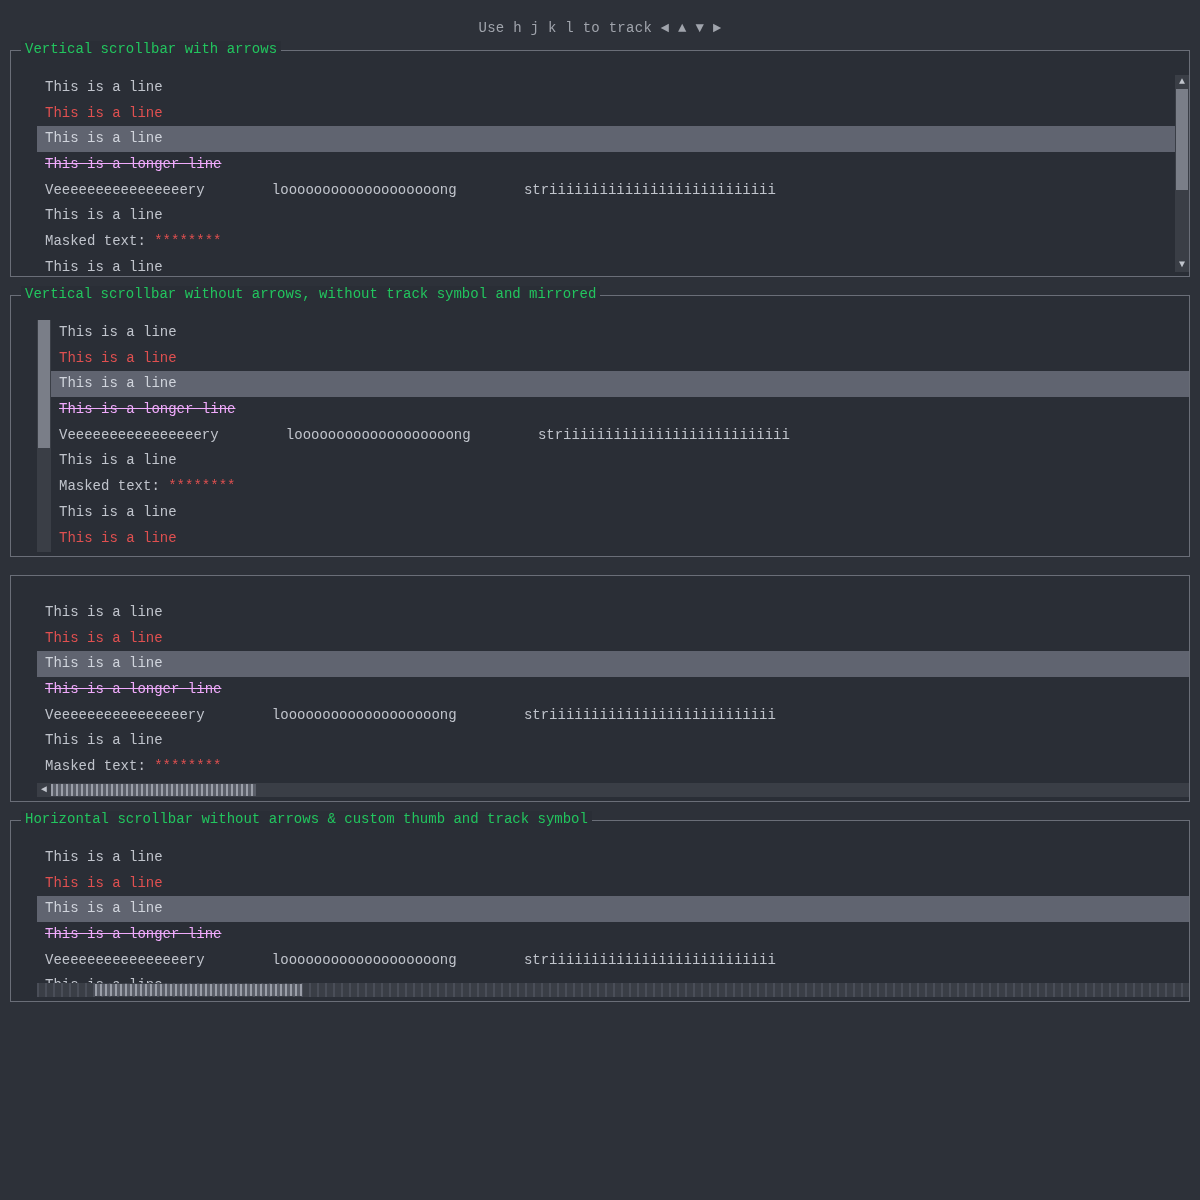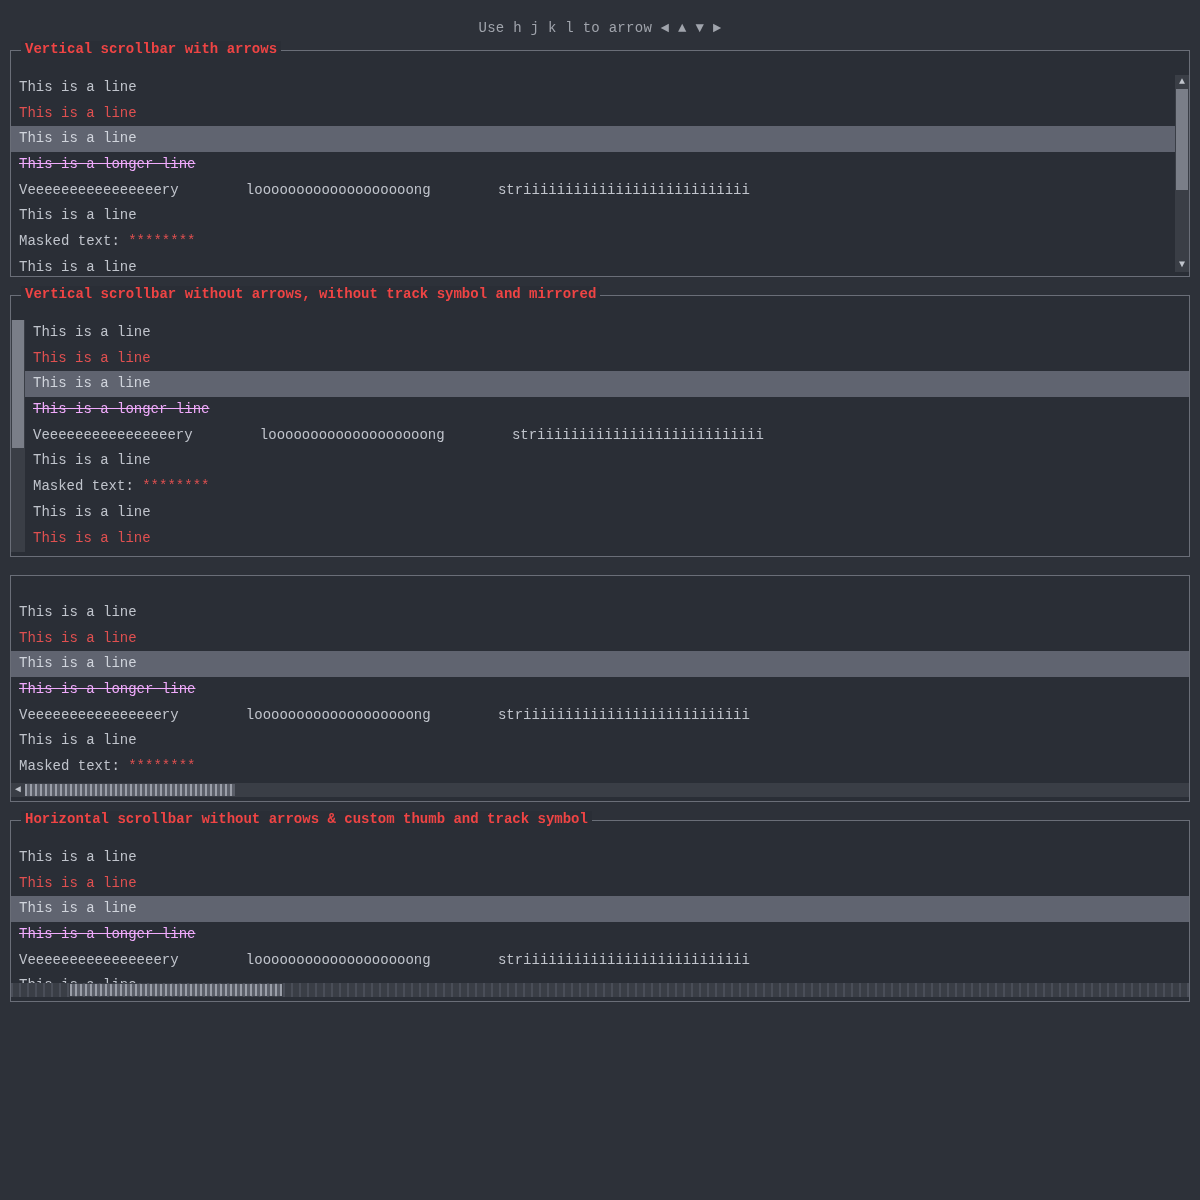--- a/index.html
+++ b/index.html
@@ -28,30 +28,31 @@
       background: #2a2e36;
       position: relative;
     }
 
     .panel-title {
       position: absolute;
       top: -10px;
       left: 10px;
       background: #2a2e36;
       padding: 0 4px;
-      color: #ef4444;
-      font-weight: bold;
+      color: #22c55e;
+      font-weight: normal;
       font-size: 14px;
       white-space: nowrap;
     }
 
     .panel-content {
       padding: 14px 0 4px 0;
       overflow: hidden;
       position: relative;
+      margin-left: 26px;
     }
 
     
     .line {
       padding: 2px 8px;
       white-space: nowrap;
       font-size: 14px;
       line-height: 1.55;
     }
 
@@ -187,21 +188,21 @@
     .panel-1 { padding-top: 10px; }
     .panel-2 { padding-top: 10px; }
     .panel-3 { padding-top: 10px; }
     .panel-4 { padding-top: 10px; }
 
     .content-area-1 { height: 210px; }
   </style>
 </head>
 <body>
 
-<div class="top-hint">Use h j k l to arrow ◄ ▲ ▼ ►</div>
+<div class="top-hint">Use h j k l to track ◄ ▲ ▼ ►</div>
 
 <div class="panel panel-1">
   <div class="panel-title">Vertical scrollbar with arrows</div>
   <div class="panel-content panel-vertical" style="height:215px;">
     <div class="lines-area content-area-1">
       <div class="line line-normal">This is a line</div>
       <div class="line line-red">This is a line</div>
       <div class="line line-highlighted">This is a line</div>
       <div class="line line-strikethrough">This is a longer line</div>
       <div class="line line-normal">Veeeeeeeeeeeeeeeery&nbsp;&nbsp;&nbsp;&nbsp;&nbsp;&nbsp;&nbsp;&nbsp;looooooooooooooooooong&nbsp;&nbsp;&nbsp;&nbsp;&nbsp;&nbsp;&nbsp;&nbsp;striiiiiiiiiiiiiiiiiiiiiiiiiii</div>

